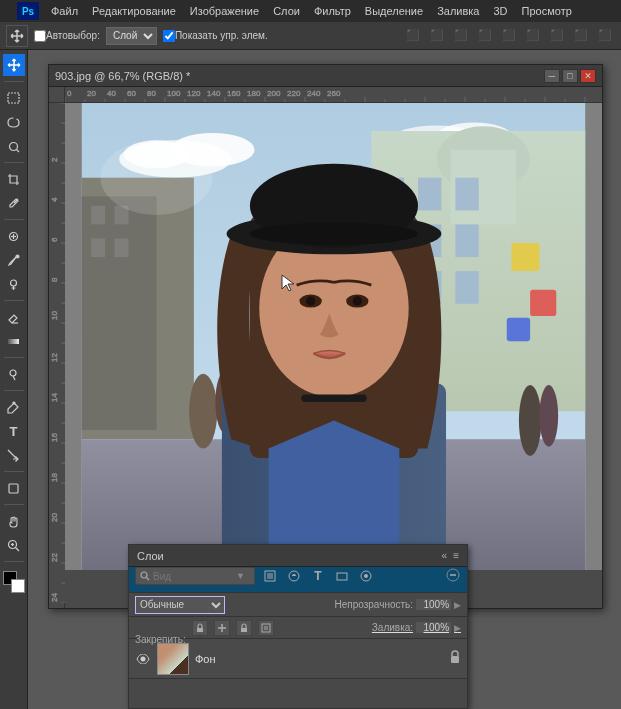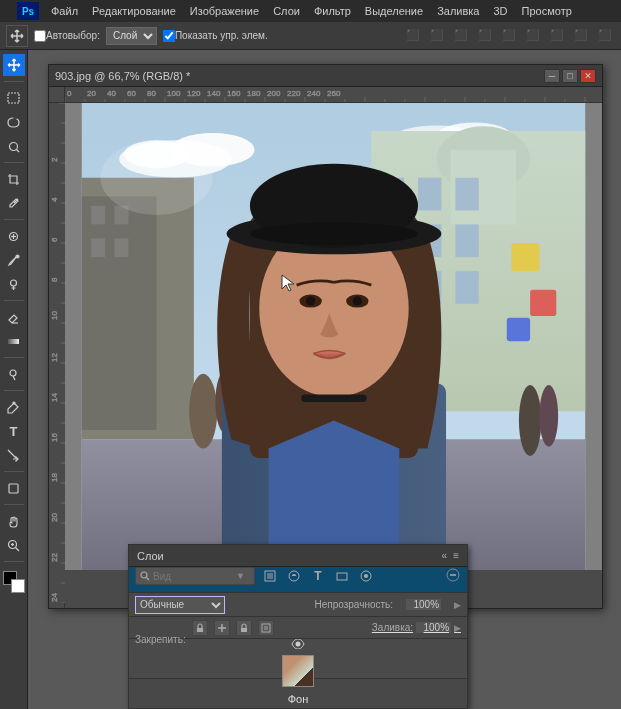--- a/index.html
+++ b/index.html
@@ -310,21 +310,21 @@
       background: #555;
       color: #ccc;
       border: 1px solid #c4b5fd;
       font-size: 10px;
       height: 18px;
       width: 90px;
     }
     .opacity-control {
       display: flex;
       align-items: center;
-      gap: 13px;
+      gap: 3px;
       margin-left: auto;
     }
     .opacity-label {
       font-size: 10px;
       color: #aaa;
     }
     .opacity-value {
       font-size: 10px;
       color: #ccc;
       background: #555;
@@ -382,21 +382,20 @@
 
     
     .layer-row {
       height: 40px;
       background: #4a4a4a;
       display: flex;
       align-items: center;
       padding: 0 6px;
       gap: 6px;
       border-bottom: 1px solid #333;
-      flex-direction: column;
     }
     .layer-visibility {
       width: 16px;
       height: 16px;
       cursor: pointer;
       display: flex;
       align-items: center;
       justify-content: center;
       color: #ccc;
       font-size: 12px;

